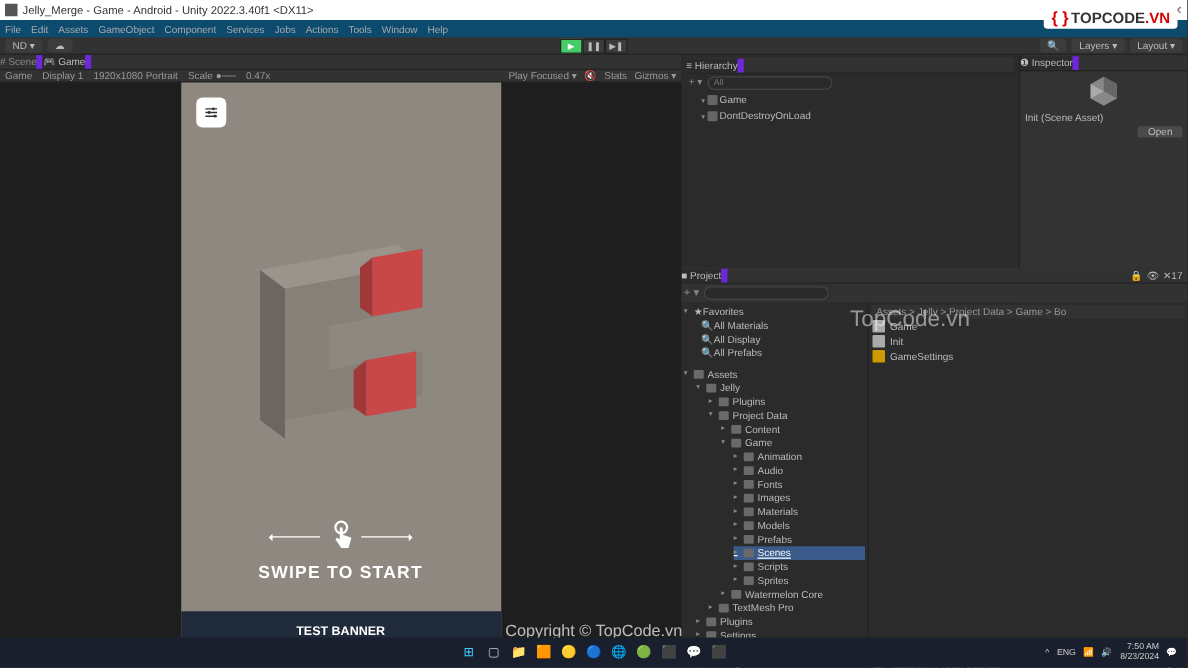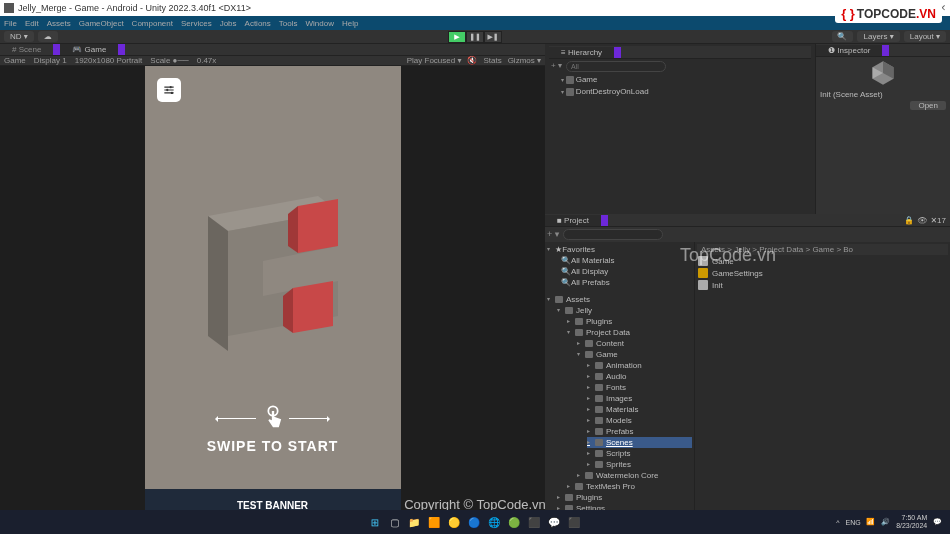--- a/index.html
+++ b/index.html
@@ -22,35 +22,35 @@
 .toprow .play .btn.active { background: #4c6; color: #fff; }
 .toprow .right { margin-left: auto; display: flex; gap: 4px; }
 
 
 .main { display: flex; height: calc(100% - 70px); background: #2b2b2b; }
 .leftpane { width: 545px; display: flex; flex-direction: column; }
 .rightpane { flex: 1; display: flex; flex-direction: column; }
 
 
 .tabs { height: 14px; background: #323232; display: flex; align-items: center; font-size: 8px; border-bottom: 1px solid #222; }
-.tab { padding: 1px 12px; background: #2b2b2b; border-right: 7px solid #6d28d9; }
+.tab { padding: 1px 0; background: #2b2b2b; border-right: 5px solid #6d28d9; }
 .tab.inactive { background: #323232; color: #888; }
 
 
 .gvbar { height: 14px; background: #323232; display: flex; align-items: center; padding: 0 4px; gap: 8px; font-size: 8px; color: #999; border-bottom: 1px solid #222; }
 .gvbar .right { margin-left: auto; display: flex; gap: 6px; }
 
 
 .viewport { flex: 1; background: #1e1e1e; display: flex; align-items: center; justify-content: center; position: relative; }
 .phone { width: 256px; height: 455px; background: #8f8880; position: relative; display: flex; flex-direction: column; }
 .gamearea { flex: 1; position: relative; }
 .settingsbtn { position: absolute; top: 12px; left: 12px; width: 24px; height: 24px; background: #fff; border-radius: 5px; display: flex; align-items: center; justify-content: center; }
 .settingsbtn svg { width: 14px; height: 14px; }
 .board { position: absolute; top: 130px; left: 50%; transform: translateX(-50%); width: 150px; height: 160px; }
-.swipewrap { position: absolute; bottom: 35px; left: 0; right: 0; text-align: center; color: #fff; }
+.swipewrap { position: absolute; bottom: 24px; left: 0; right: 0; text-align: center; color: #fff; }
 .swipewrap .hand { margin-bottom: 4px; }
 .swipewrap .arrowleft, .swipewrap .arrowright { display: inline-block; width: 40px; border-top: 1px solid #fff; position: relative; vertical-align: middle; }
 .swipewrap .arrowleft::before { content: ''; position: absolute; left: -4px; top: -3px; border: 3px solid transparent; border-right-color: #fff; }
 .swipewrap .arrowright::after { content: ''; position: absolute; right: -4px; top: -3px; border: 3px solid transparent; border-left-color: #fff; }
 .swipetxt { font-weight: bold; font-size: 14px; letter-spacing: 1px; margin-top: 6px; }
 .banner { height: 32px; background: #1f2a3a; color: #fff; display: flex; align-items: center; justify-content: center; font-size: 10px; font-weight: bold; }
 
 
 .hierarchy { height: 170px; display: flex; flex-direction: column; border-bottom: 1px solid #222; }
 .hierarchy .body { flex: 1; display: flex; }
@@ -343,26 +343,26 @@
               <span>Packages</span>
             </div>
         </div>
         <div class="content">
           <div class="breadcrumb">Assets &gt; Jelly &gt; Project Data &gt; Game &gt; Bo</div>
           <div class="contentrow">
               <div class="ic" style="background:#aaa"></div>
               <span>Game</span>
             </div>
           <div class="contentrow">
+              <div class="ic" style="background:#aaa"></div>
+              <span>Init</span>
+            </div>
+          <div class="contentrow">
               <div class="ic" style="background:#c90"></div>
               <span>GameSettings</span>
-            </div>
-          <div class="contentrow">
-              <div class="ic" style="background:#aaa"></div>
-              <span>Init</span>
             </div>
           <div class="pathbar" style="position:absolute; bottom:0; left:0; right:0;">
             <span class="ic"></span>
             <span>Assets/Jelly/Project Data/Gar</span>
             <span style="margin-left:auto">●━━</span>
           </div>
         </div>
       </div>
     </div>
   </div>

